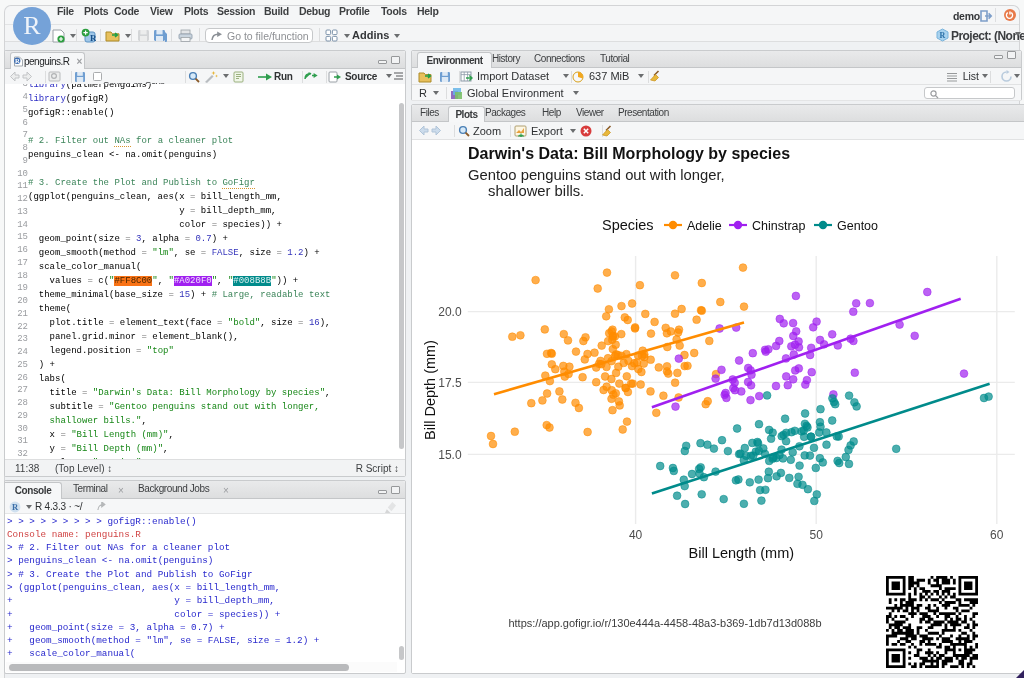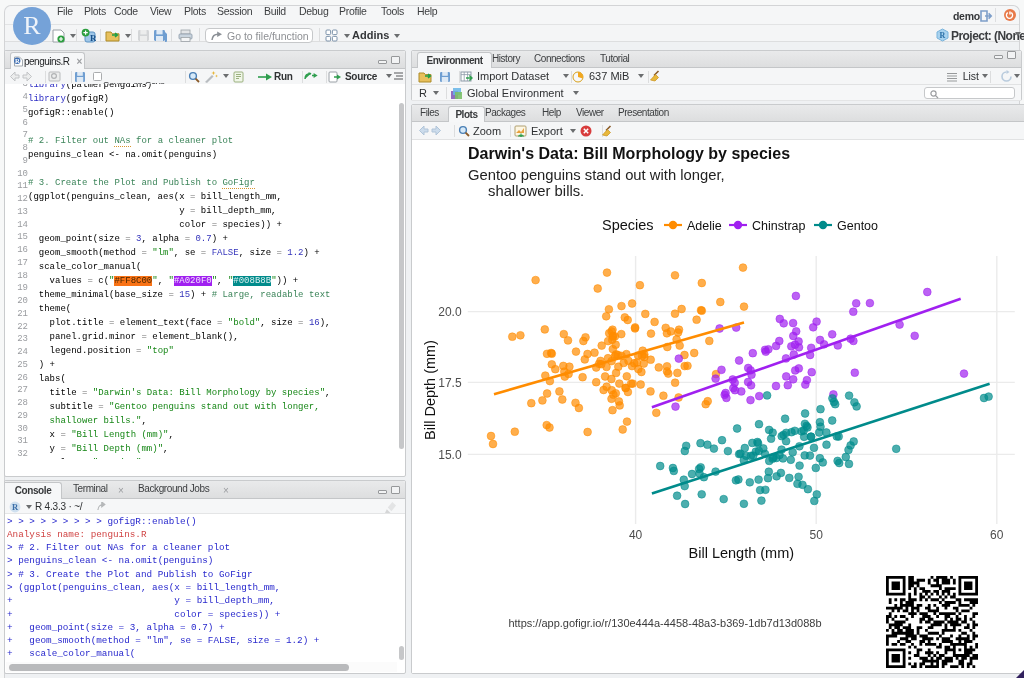--- a/index.html
+++ b/index.html
@@ -1,17 +1,17 @@
 <!DOCTYPE html>
 <html><head><meta charset="utf-8"><style>
 *{margin:0;padding:0;box-sizing:border-box}
 html,body{width:1024px;height:678px;overflow:hidden;font-family:"Liberation Sans",sans-serif;background:#f7f8f8}
 .win{position:absolute;left:4px;top:5px;width:1016px;height:673px;background:#eff1f3;border:1px solid #d3d4d6;border-bottom:none;border-radius:7px 7px 0 0}
 .menubar{position:absolute;left:5px;top:6px;width:1014px;height:19px;background:#f5f6f7;border-bottom:1px solid #e2e3e4;border-radius:7px 7px 0 0}
-.mi{position:absolute;top:5px;font-size:10.5px;font-weight:400;color:#3d3f41;letter-spacing:-0.3px}
+.mi{position:absolute;top:5px;font-size:10.5px;font-weight:700;color:#3d3f41;letter-spacing:-0.3px}
 .toolbar{position:absolute;left:5px;top:25px;width:1014px;height:17px;background:#f4f5f6;border-bottom:1px solid #dddedf}
 .logo{position:absolute;left:13px;top:7px;width:38px;height:38px;border-radius:50%;background:#75a2d8;z-index:20;
  color:#eef3fa;font-family:"Liberation Serif",serif;font-size:26px;text-align:center;line-height:38px}
 .pane{position:absolute;background:#fff;border:1px solid #c9cbcd;border-radius:2px}
 .tabbar{position:absolute;left:0;top:0;right:0;height:18px;background:linear-gradient(#e9eaeb,#dddedf);border-bottom:1px solid #c4c6c8;border-radius:2px 2px 0 0}
 .tab{position:absolute;top:1px;height:17px;background:#f6f7f8;border:1px solid #c4c6c8;border-bottom:none;border-radius:3px 3px 0 0;
  font-size:10px;letter-spacing:-0.45px;font-weight:700;color:#37393b;text-align:center;line-height:16px}
 .tabtxt{position:absolute;top:2px;font-size:10px;letter-spacing:-0.45px;font-weight:400;color:#3c3e40}
 .ptool{position:absolute;left:0;right:0;background:#f5f6f7;border-bottom:1px solid #e1e2e3}
 .mm{position:absolute;top:5px;width:9px;height:8px;border:1px solid #96989a;border-radius:1px;background:#f2f3f4}
@@ -238,20 +238,25 @@
     title <span class="o">=</span> <span class="s">"Darwin's Data: Bill Morphology by species"</span>,
     subtitle <span class="o">=</span> <span class="s">"Gentoo penguins stand out with longer,</span>
     <span class="s">shallower bills."</span>,
     x <span class="o">=</span> <span class="s">"Bill Length (mm)"</span>,
     y <span class="o">=</span> <span class="s">"Bill Depth (mm)"</span>,
     color <span class="o">=</span> <span class="s">"Species"</span>
   )) %&gt;% publish
 </pre>
   <div style="position:absolute;right:1px;top:19px;width:5px;height:346px;background:#c6c7c9;border-radius:3px"></div>
  </div>
+ <div style="position:absolute;left:0;bottom:0;right:0;height:17px;background:#f2f3f4;border-top:1px solid #dddedf;font-size:10px;color:#3f4143">
+  <span style="position:absolute;left:10px;top:2.5px">11:38</span>
+  <span style="position:absolute;left:50px;top:2.5px">(Top Level) ↕</span>
+  <span style="position:absolute;right:6px;top:2.5px">R Script ↕</span>
+ </div>
 </div>
 
 <div class="pane" style="left:4px;top:480px;width:402px;height:194px">
  <div class="tabbar"></div>
  <div class="tab" style="left:0px;width:57px;border-left:none;border-radius:0 3px 0 0;letter-spacing:-0.4px;font-size:10px">Console</div>
  <div class="tabtxt" style="left:68px;font-size:10px;letter-spacing:-0.4px">Terminal</div>
     <span style="position:absolute;left:113px;top:4px;font-size:10px;color:#9b9da0">×</span>
  <div class="tabtxt" style="left:133px;font-size:10px;letter-spacing:-0.4px">Background Jobs</div>
     <span style="position:absolute;left:218px;top:4px;font-size:10px;color:#9b9da0">×</span>
  <div class="mmb" style="right:18px"></div>
@@ -266,21 +271,21 @@
   <svg style="position:absolute;left:92px;top:3px" width="11" height="9" viewBox="0 0 11 9">
         <path d="M1 8C1 4 4 2.4 7 2.4M4.8 0l3 2.4-3 2.4z" fill="none" stroke="#b6b8ba" stroke-width="1.2"></path>
         <path d="M4.8 0l3 2.4-3 2.4z" fill="#b6b8ba"></path>
       </svg>
   <svg style="position:absolute;right:8px;top:2px" width="13" height="12" viewBox="0 0 14 13">
         <path d="M9 1l4 4-5 6-4-4z" fill="#e3e4e5"></path>
         <path d="M3 9l4 4H1z" fill="#d5d6d7"></path>
       </svg>
  </div>
  <pre style="position:absolute;left:2px;top:33.5px;font-size:9.3px;line-height:13.3px;color:#2828cd">&gt; &gt; &gt; &gt; &gt; &gt; &gt; &gt; &gt; gofigR::enable()
-<span style="color:#d04343">Analysis name: penguins.R</span>
+<span style="color:#d04343">Console name: penguins.R</span>
 &gt; # 2. Filter out NAs for a cleaner plot
 &gt; penguins_clean &lt;- na.omit(penguins)
 &gt; # 3. Create the Plot and Publish to GoFigr
 &gt; (ggplot(penguins_clean, aes(x = bill_length_mm,
 +                             y = bill_depth_mm,
 +                             color = species)) +
 +   geom_point(size = 3, alpha = 0.7) +
 +   geom_smooth(method = "lm", se = FALSE, size = 1.2) +
 +   scale_color_manual(
 +     values = c("#FF8C00", "#A020F0", "#008B8B")) +</pre>

